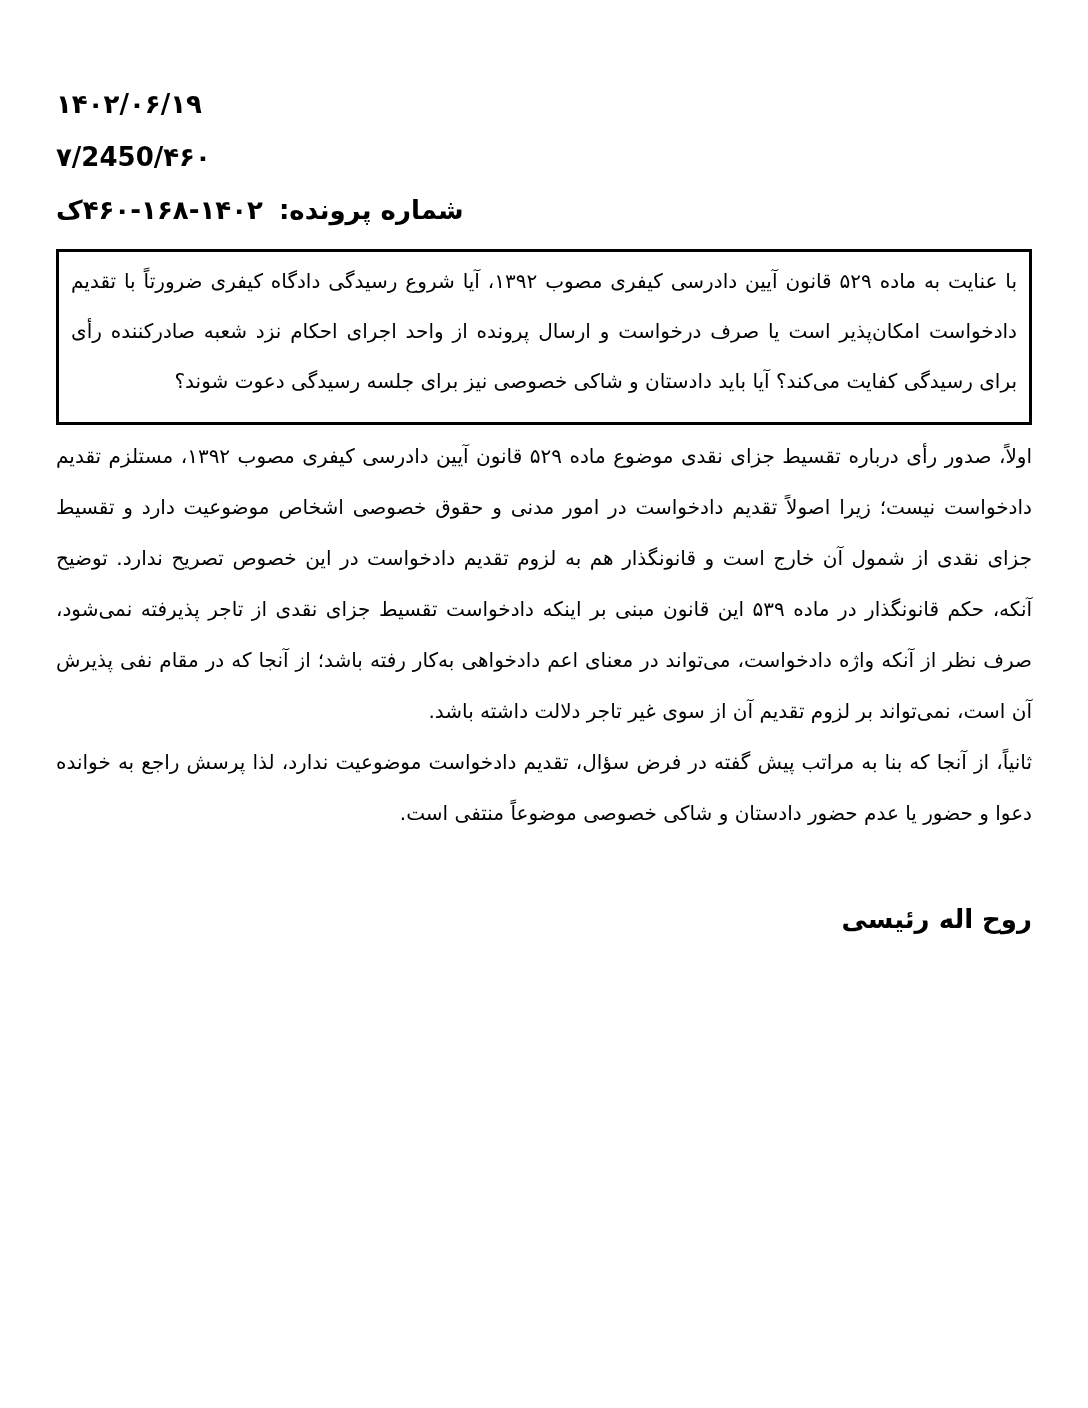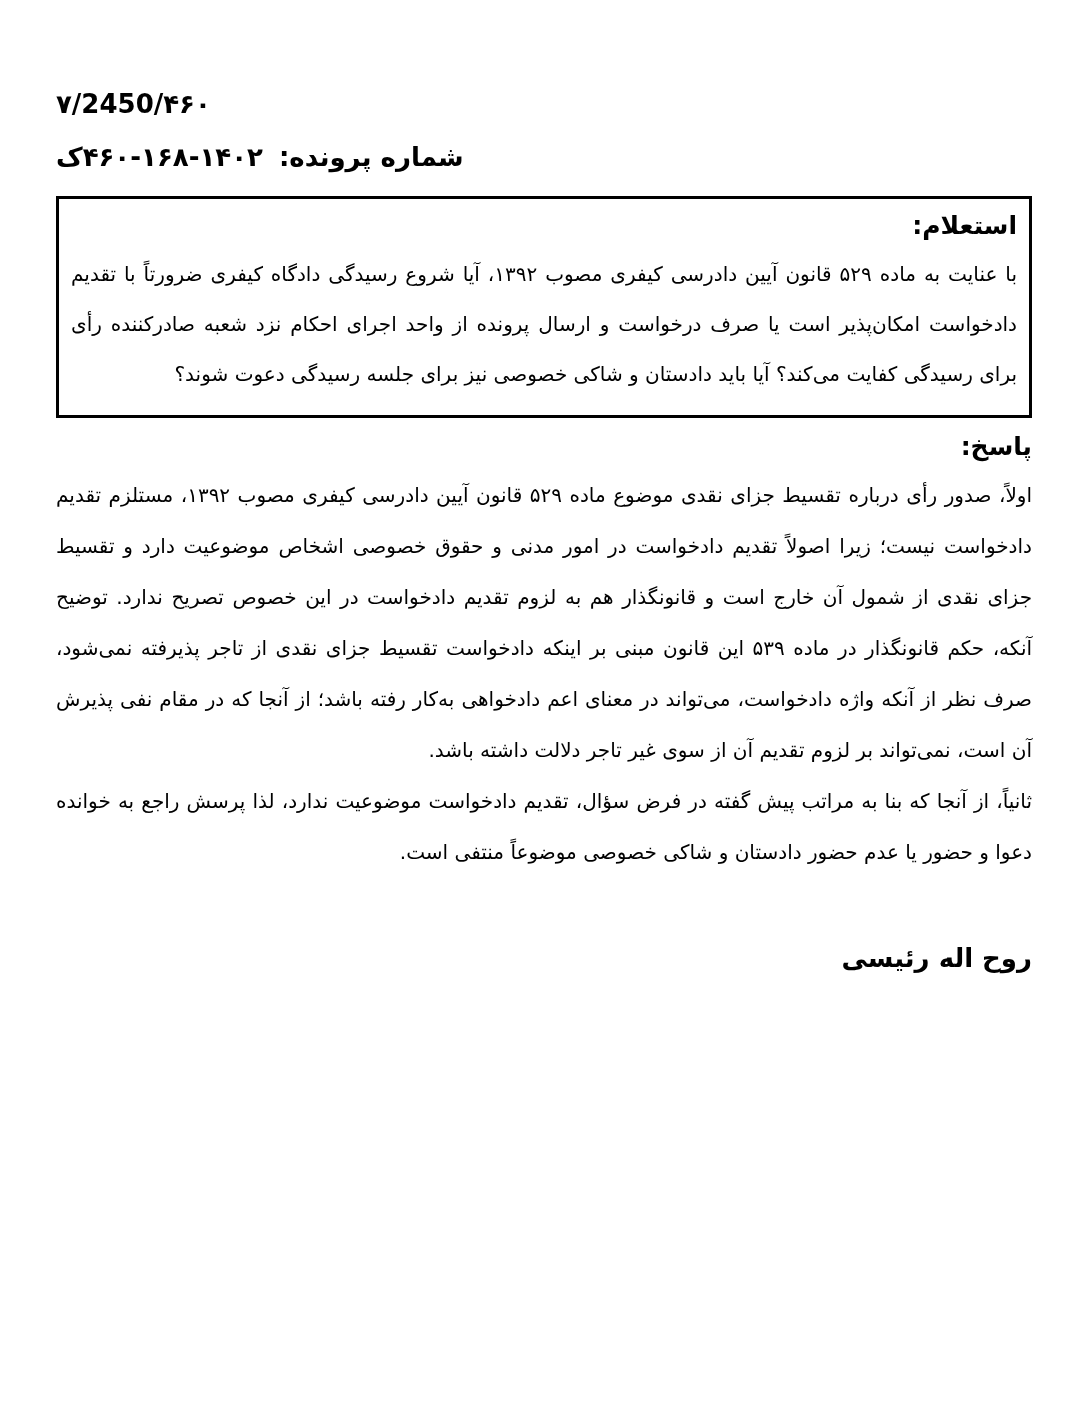--- a/index.html
+++ b/index.html
@@ -67,33 +67,32 @@
     font-size: 26px;
     line-height: 57px;
   }
 </style>
 </head>
 <body>
 
 <div class="page">
 
   <div class="meta-block">
+    <div class="meta-line">۱۴۰۲/۰۶/۱۹</div>
     <div class="meta-line">۷/2450/۴۶۰</div>
     <div class="meta-line">
       <span class="label">شماره پرونده:</span><span class="value">۱۴۰۲-۱۶۸-۴۶۰ک</span>
     </div>
   </div>
 
   <div class="inquiry-box">
-    <div class="section-heading">استعلام:</div>
     <p class="body-text">با عنایت به ماده ۵۲۹ قانون آیین دادرسی کیفری مصوب ۱۳۹۲، آیا شروع رسیدگی دادگاه کیفری ضرورتاً با تقدیم دادخواست امکان‌پذیر است یا صرف درخواست و ارسال پرونده از واحد اجرای احکام نزد شعبه صادرکننده رأی برای رسیدگی کفایت می‌کند؟ آیا باید دادستان و شاکی خصوصی نیز برای جلسه رسیدگی دعوت شوند؟</p>
   </div>
 
   <div class="response-section">
-    <div class="section-heading">پاسخ:</div>
     <p class="body-text">اولاً، صدور رأی درباره تقسیط جزای نقدی موضوع ماده ۵۲۹ قانون آیین دادرسی کیفری مصوب ۱۳۹۲، مستلزم تقدیم دادخواست نیست؛ زیرا اصولاً تقدیم دادخواست در امور مدنی و حقوق خصوصی اشخاص موضوعیت دارد و تقسیط جزای نقدی از شمول آن خارج است و قانونگذار هم به لزوم تقدیم دادخواست در این خصوص تصریح ندارد. توضیح آنکه، حکم قانونگذار در ماده ۵۳۹ این قانون مبنی بر اینکه دادخواست تقسیط جزای نقدی از تاجر پذیرفته نمی‌شود، صرف نظر از آنکه واژه دادخواست، می‌تواند در معنای اعم دادخواهی به‌کار رفته باشد؛ از آنجا که در مقام نفی پذیرش آن است، نمی‌تواند بر لزوم تقدیم آن از سوی غیر تاجر دلالت داشته باشد.</p>
     <p class="body-text">ثانیاً، از آنجا که بنا به مراتب پیش گفته در فرض سؤال، تقدیم دادخواست موضوعیت ندارد، لذا پرسش راجع به خوانده دعوا و حضور یا عدم حضور دادستان و شاکی خصوصی موضوعاً منتفی است.</p>
   </div>
 
   <div class="signature-block">
     <div>روح اله رئیسی</div>
   </div>
 
 </div>
 

